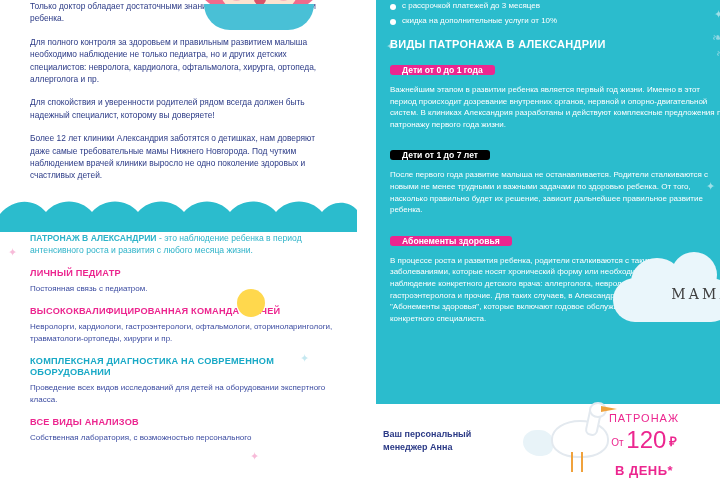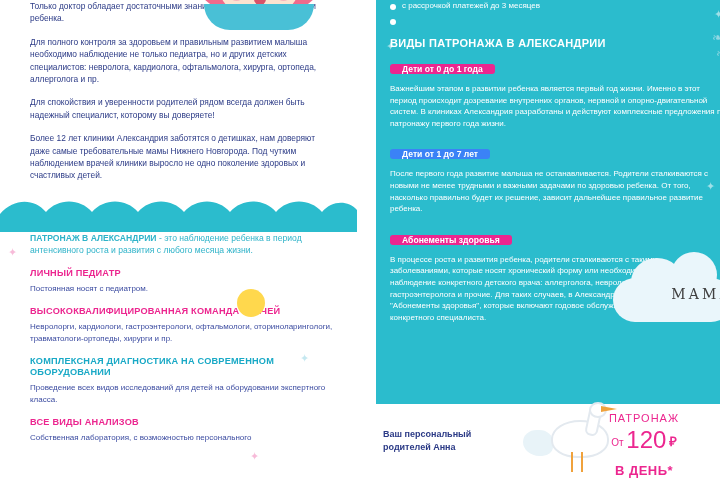--- a/index.html
+++ b/index.html
@@ -40,21 +40,21 @@
   .right-col{position:absolute;left:376px;top:0;width:363px;height:480px;background:#2bbccd;}
   .right-pad{position:absolute;left:14px;top:0;width:336px;}
 
   .bullet-row{display:flex;align-items:flex-start;margin-bottom:4px;}
   .bullet-dot{width:6px;height:6px;border-radius:50%;background:#ffffff;margin:4px 6px 0 0;flex:none;}
   .bullet-tx{color:#ffffff;font-size:8px;line-height:11px;}
 
   h2.sec{color:#ffffff;font-size:11px;font-weight:bold;letter-spacing:.3px;margin:12px 0 9px 0;}
 
   .tag{display:inline-block;background:#ec268f;color:#ffffff;font-size:8.6px;font-weight:bold;padding:0 12px;border-radius:3px;}
-  .tag.green{background:#3b82f6;}
+  .tag.green{background:#000000;}
   .tag.pinkhdr{background:#ec268f;}
   .block-tx{color:#ffffff;font-size:8px;line-height:11.6px;margin:7px 0 0 0;}
 
   
   .cloud{position:absolute;right:6px;top:252px;width:120px;height:74px;}
   .cloud .c1{position:absolute;left:0;top:26px;width:120px;height:44px;background:#eaf6fb;border-radius:24px;}
   .cloud .c2{position:absolute;left:18px;top:6px;width:52px;height:48px;background:#eaf6fb;border-radius:50%;}
   .cloud .c3{position:absolute;left:58px;top:0px;width:46px;height:46px;background:#eaf6fb;border-radius:50%;}
   .cloud .mama{position:absolute;left:0;top:34px;width:120px;text-align:right;color:#404040;font-size:14px;letter-spacing:3px;font-family:"DejaVu Serif", serif;}
 
@@ -124,21 +124,21 @@
       <svg width="357" height="40" viewBox="0 0 357 40" xmlns="http://www.w3.org/2000/svg">
         <path d="M0 18 C 14 2, 34 2, 46 16 C 58 2, 80 2, 92 16 C 104 2, 126 2, 138 16 C 150 2, 172 2, 184 16 C 196 2, 218 2, 230 16 C 242 2, 264 2, 276 16 C 288 2, 310 2, 322 16 C 332 4, 348 4, 357 14 L357 40 L0 40 Z" fill="#2bbccd"></path>
       </svg>
     </div>
 
     <div class="left-bottom">
       <div class="lb-inner">
         <p class="lead"><b>ПАТРОНАЖ В АЛЕКСАНДРИИ</b><span> - это наблюдение ребенка в период антенсивного роста и развития с любого месяца жизни.</span></p>
 
         <h3 class="hdr pink">ЛИЧНЫЙ ПЕДИАТР</h3>
-        <p class="body">Постоянная носят с педиатром.</p>
+        <p class="body">Постоянная связь с педиатром.</p>
 
         <h3 class="hdr pink">ВЫСОКОКВАЛИФИЦИРОВАННАЯ КОМАНДА ВРАЧЕЙ</h3>
         <p class="body">Невролорги, кардиологи, гастроэнтерологи, офтальмологи, оториноларингологи, травматологи-ортопеды, хирурги и пр.</p>
 
         <h3 class="hdr blue">КОМПЛЕКСНАЯ ДИАГНОСТИКА НА СОВРЕМЕННОМ ОБОРУДОВАНИИ</h3>
         <p class="body">Проведение всех видов исследований  для детей на оборудовании экспертного класса.</p>
 
         <h3 class="hdr pink">ВСЕ ВИДЫ АНАЛИЗОВ</h3>
         <p class="body">Собственная лаборатория, с возможностью персонального</p>
       </div>
@@ -159,20 +159,21 @@
 
   <div class="right-col">
     <div class="right-pad">
 
       <div class="bullet-row">
         <span class="bullet-dot"></span>
         <span class="bullet-tx">с рассрочкой платежей до 3 месяцев</span>
       </div>
       <div class="bullet-row">
         <span class="bullet-dot"></span>
+        <span class="bullet-tx">скидка на дополнительные услуги от 10%</span>
       </div>
 
       <h2 class="sec">ВИДЫ ПАТРОНАЖА В АЛЕКСАНДРИИ</h2>
 
       <div>
         <span class="tag pinkhdr">Дети от 0 до 1 года</span>
         <p class="block-tx">Важнейшим этапом в развитии ребенка является первый год жизни. Именно в этот период происходит дозревание внутренних органов, нервной и опорно-двигательной систем. В клиниках Александрия разработаны и действуют комплексные предложения по патронажу первого года жизни.</p>
       </div>
 
       <div style="margin-top:14px;">
@@ -196,21 +197,21 @@
     <span class="star" style="left:10px;top:40px;">✦</span>
     <span class="star" style="left:338px;top:8px;">✦</span>
     <span class="star" style="left:330px;top:180px;">✦</span>
     <span class="foot" style="left:336px;top:30px;">❧</span>
     <span class="foot" style="left:340px;top:46px;">❧</span>
   </div>
 
   <div class="bottom-panel">
     <div class="manager">
       <div>Ваш персональный</div>
-      <div>родителей Анна</div>
+      <div>менеджер Анна</div>
     </div>
 
     <div class="stork">
       <div class="bundle"></div>
       <div class="body"></div>
       <div class="neck"></div>
       <div class="head"></div>
       <div class="beak"></div>
       <div class="leg"></div>
       <div class="leg2"></div>

